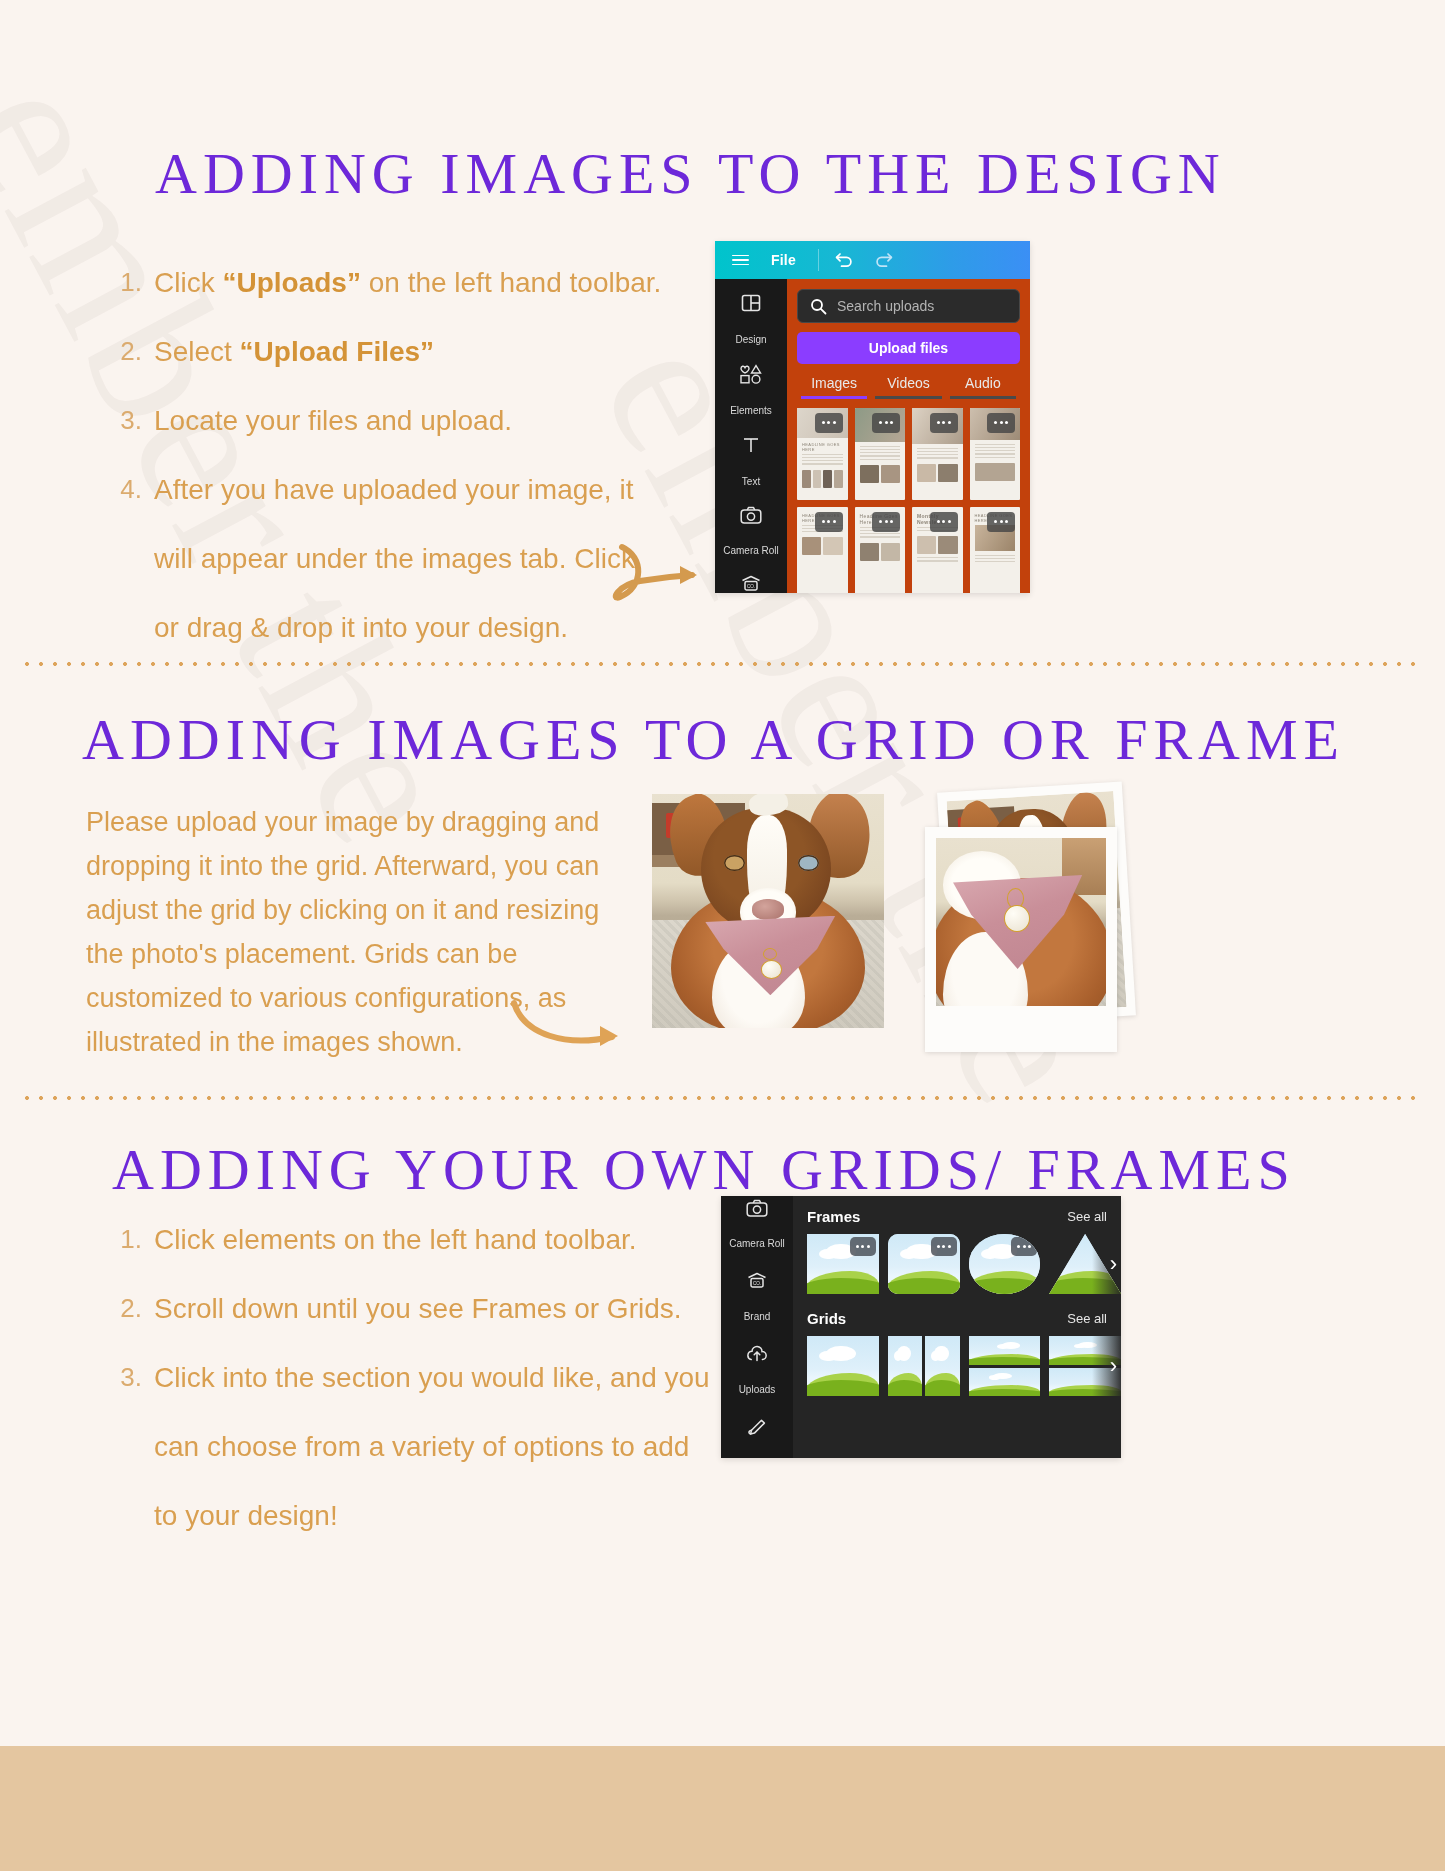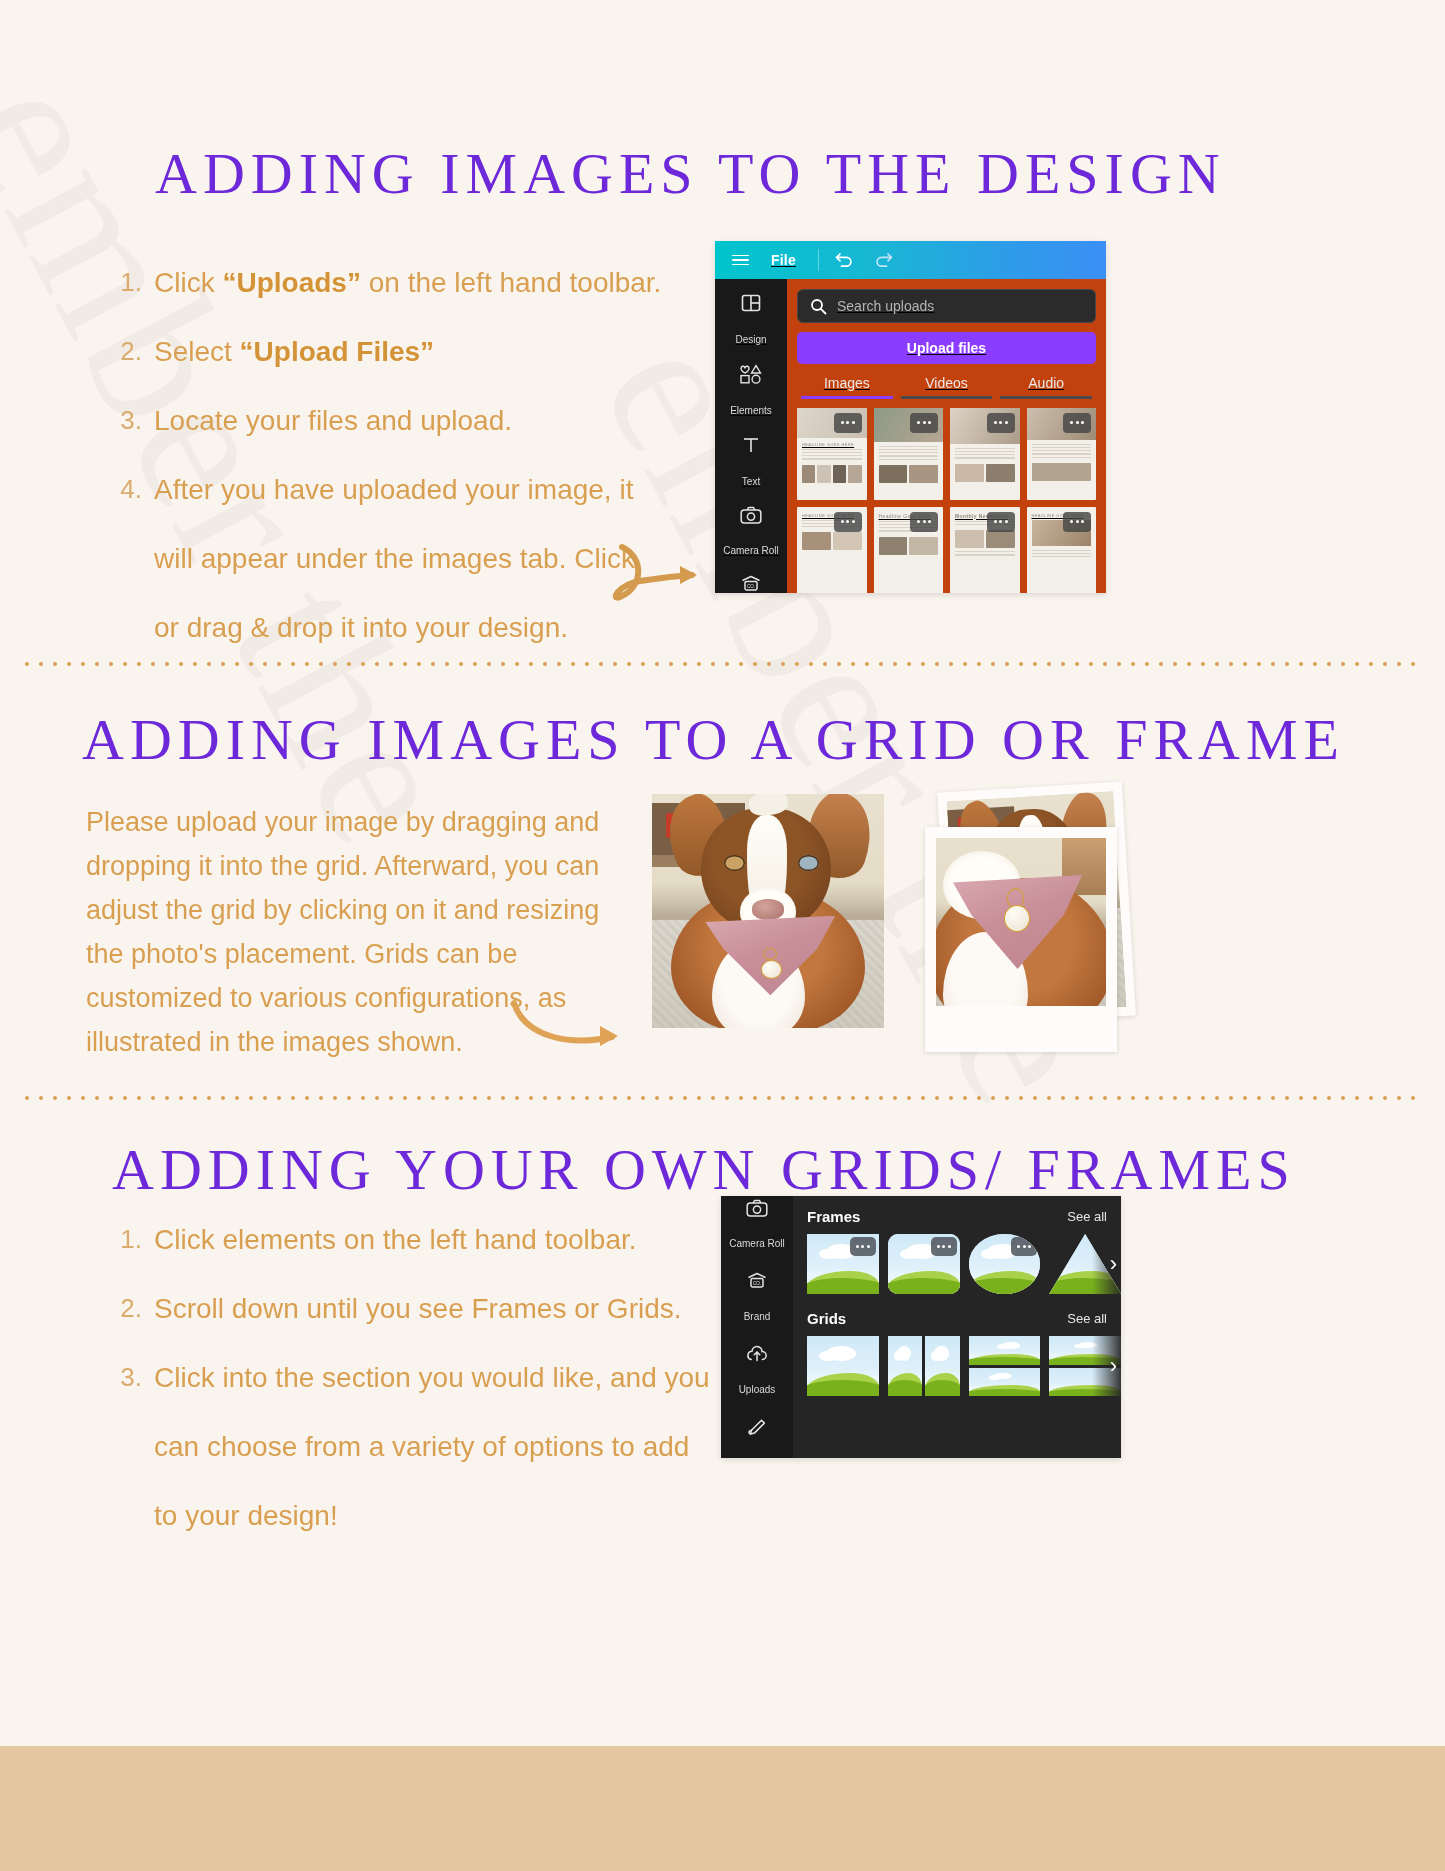--- a/index.html
+++ b/index.html
@@ -111,26 +111,25 @@
     width: 540px;
   }
 
   
   .arrow { position: absolute; z-index: 4; }
 
   
   .canva1 {
     position: absolute;
     left: 715px; top: 241px;
-    width: 391px; height: 352px;
+    width: 315px; height: 352px;
     background: #1c1c1c;
     overflow: hidden;
     z-index: 4;
     box-shadow: 0 2px 6px rgba(0,0,0,0.12);
-    text-decoration: underline;
   }
   .canva1-top {
     height: 38px;
     background: linear-gradient(90deg, #00c4cc 0%, #18b7d4 40%, #2e9ce8 75%, #3b8ff5 100%);
     display: flex; align-items: center;
     color: #fff;
   }
   .hamburger { margin-left: 17px; display:flex; flex-direction:column; gap:3px; }
   .hamburger span { display:block; width:17px; height:1.6px; background:#fff; border-radius:1px;}
   .ct-file { margin-left: 22px; font-size: 14px; font-weight: 700; letter-spacing:0.2px;}

